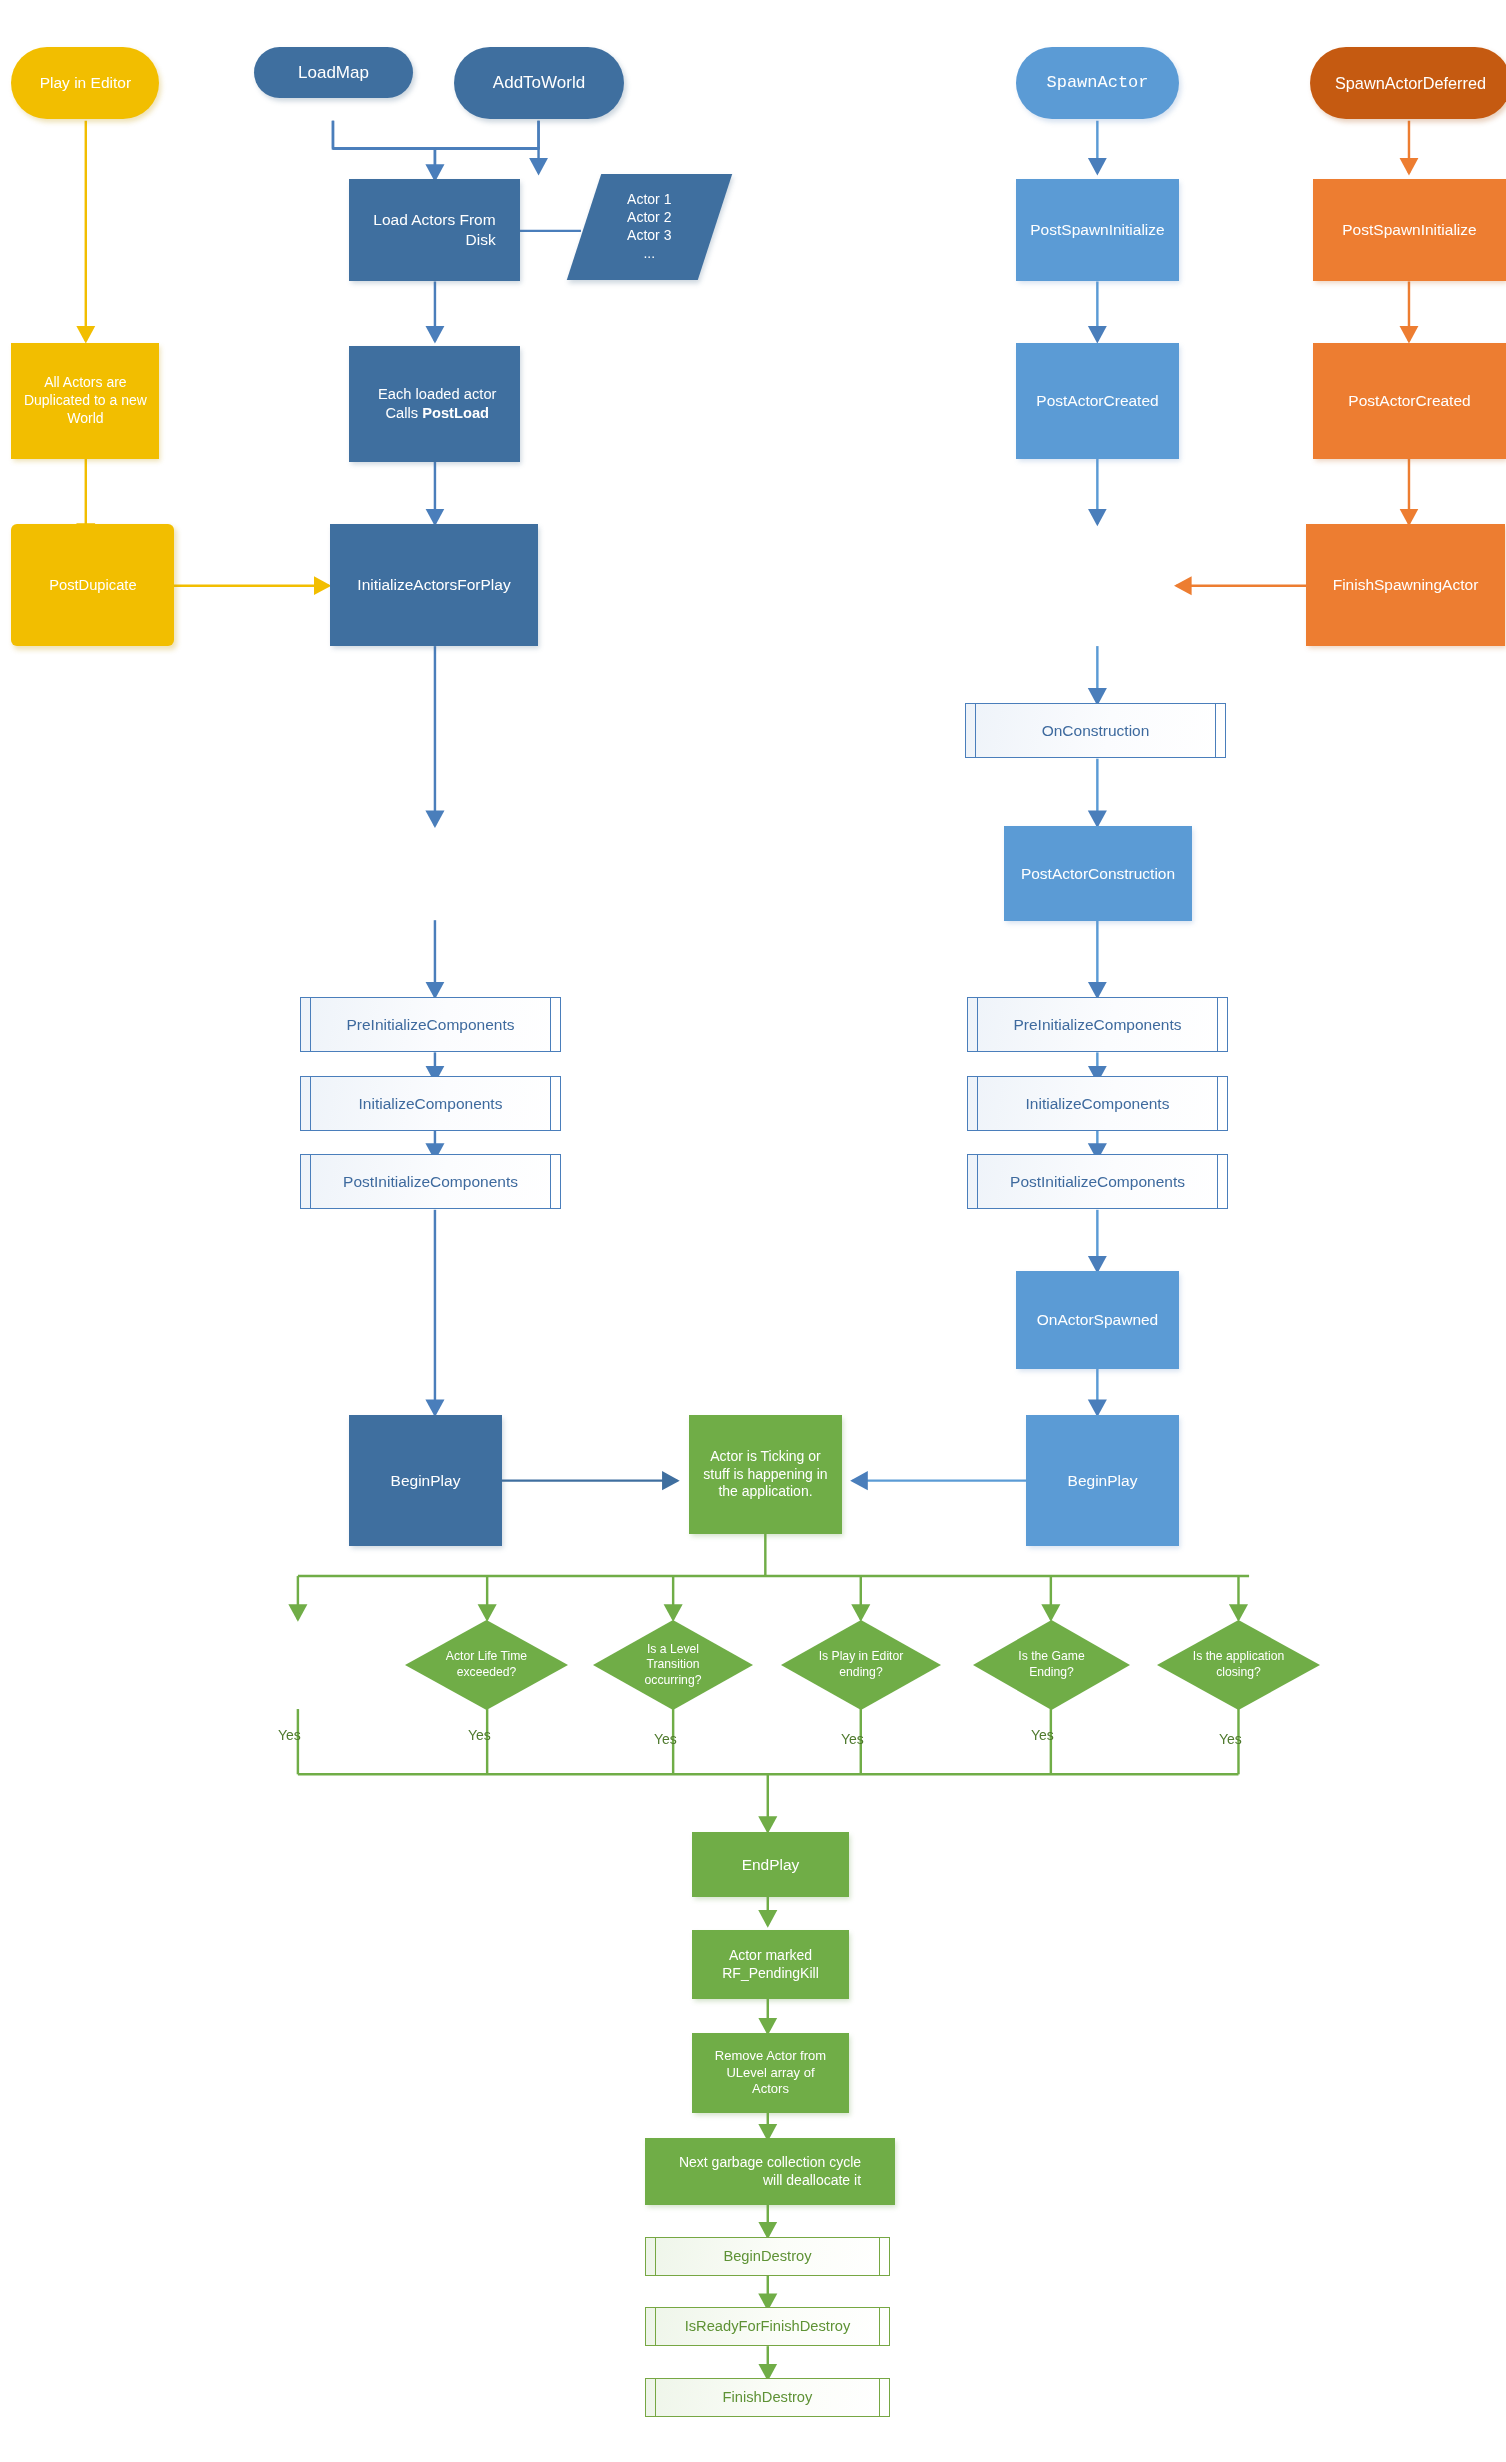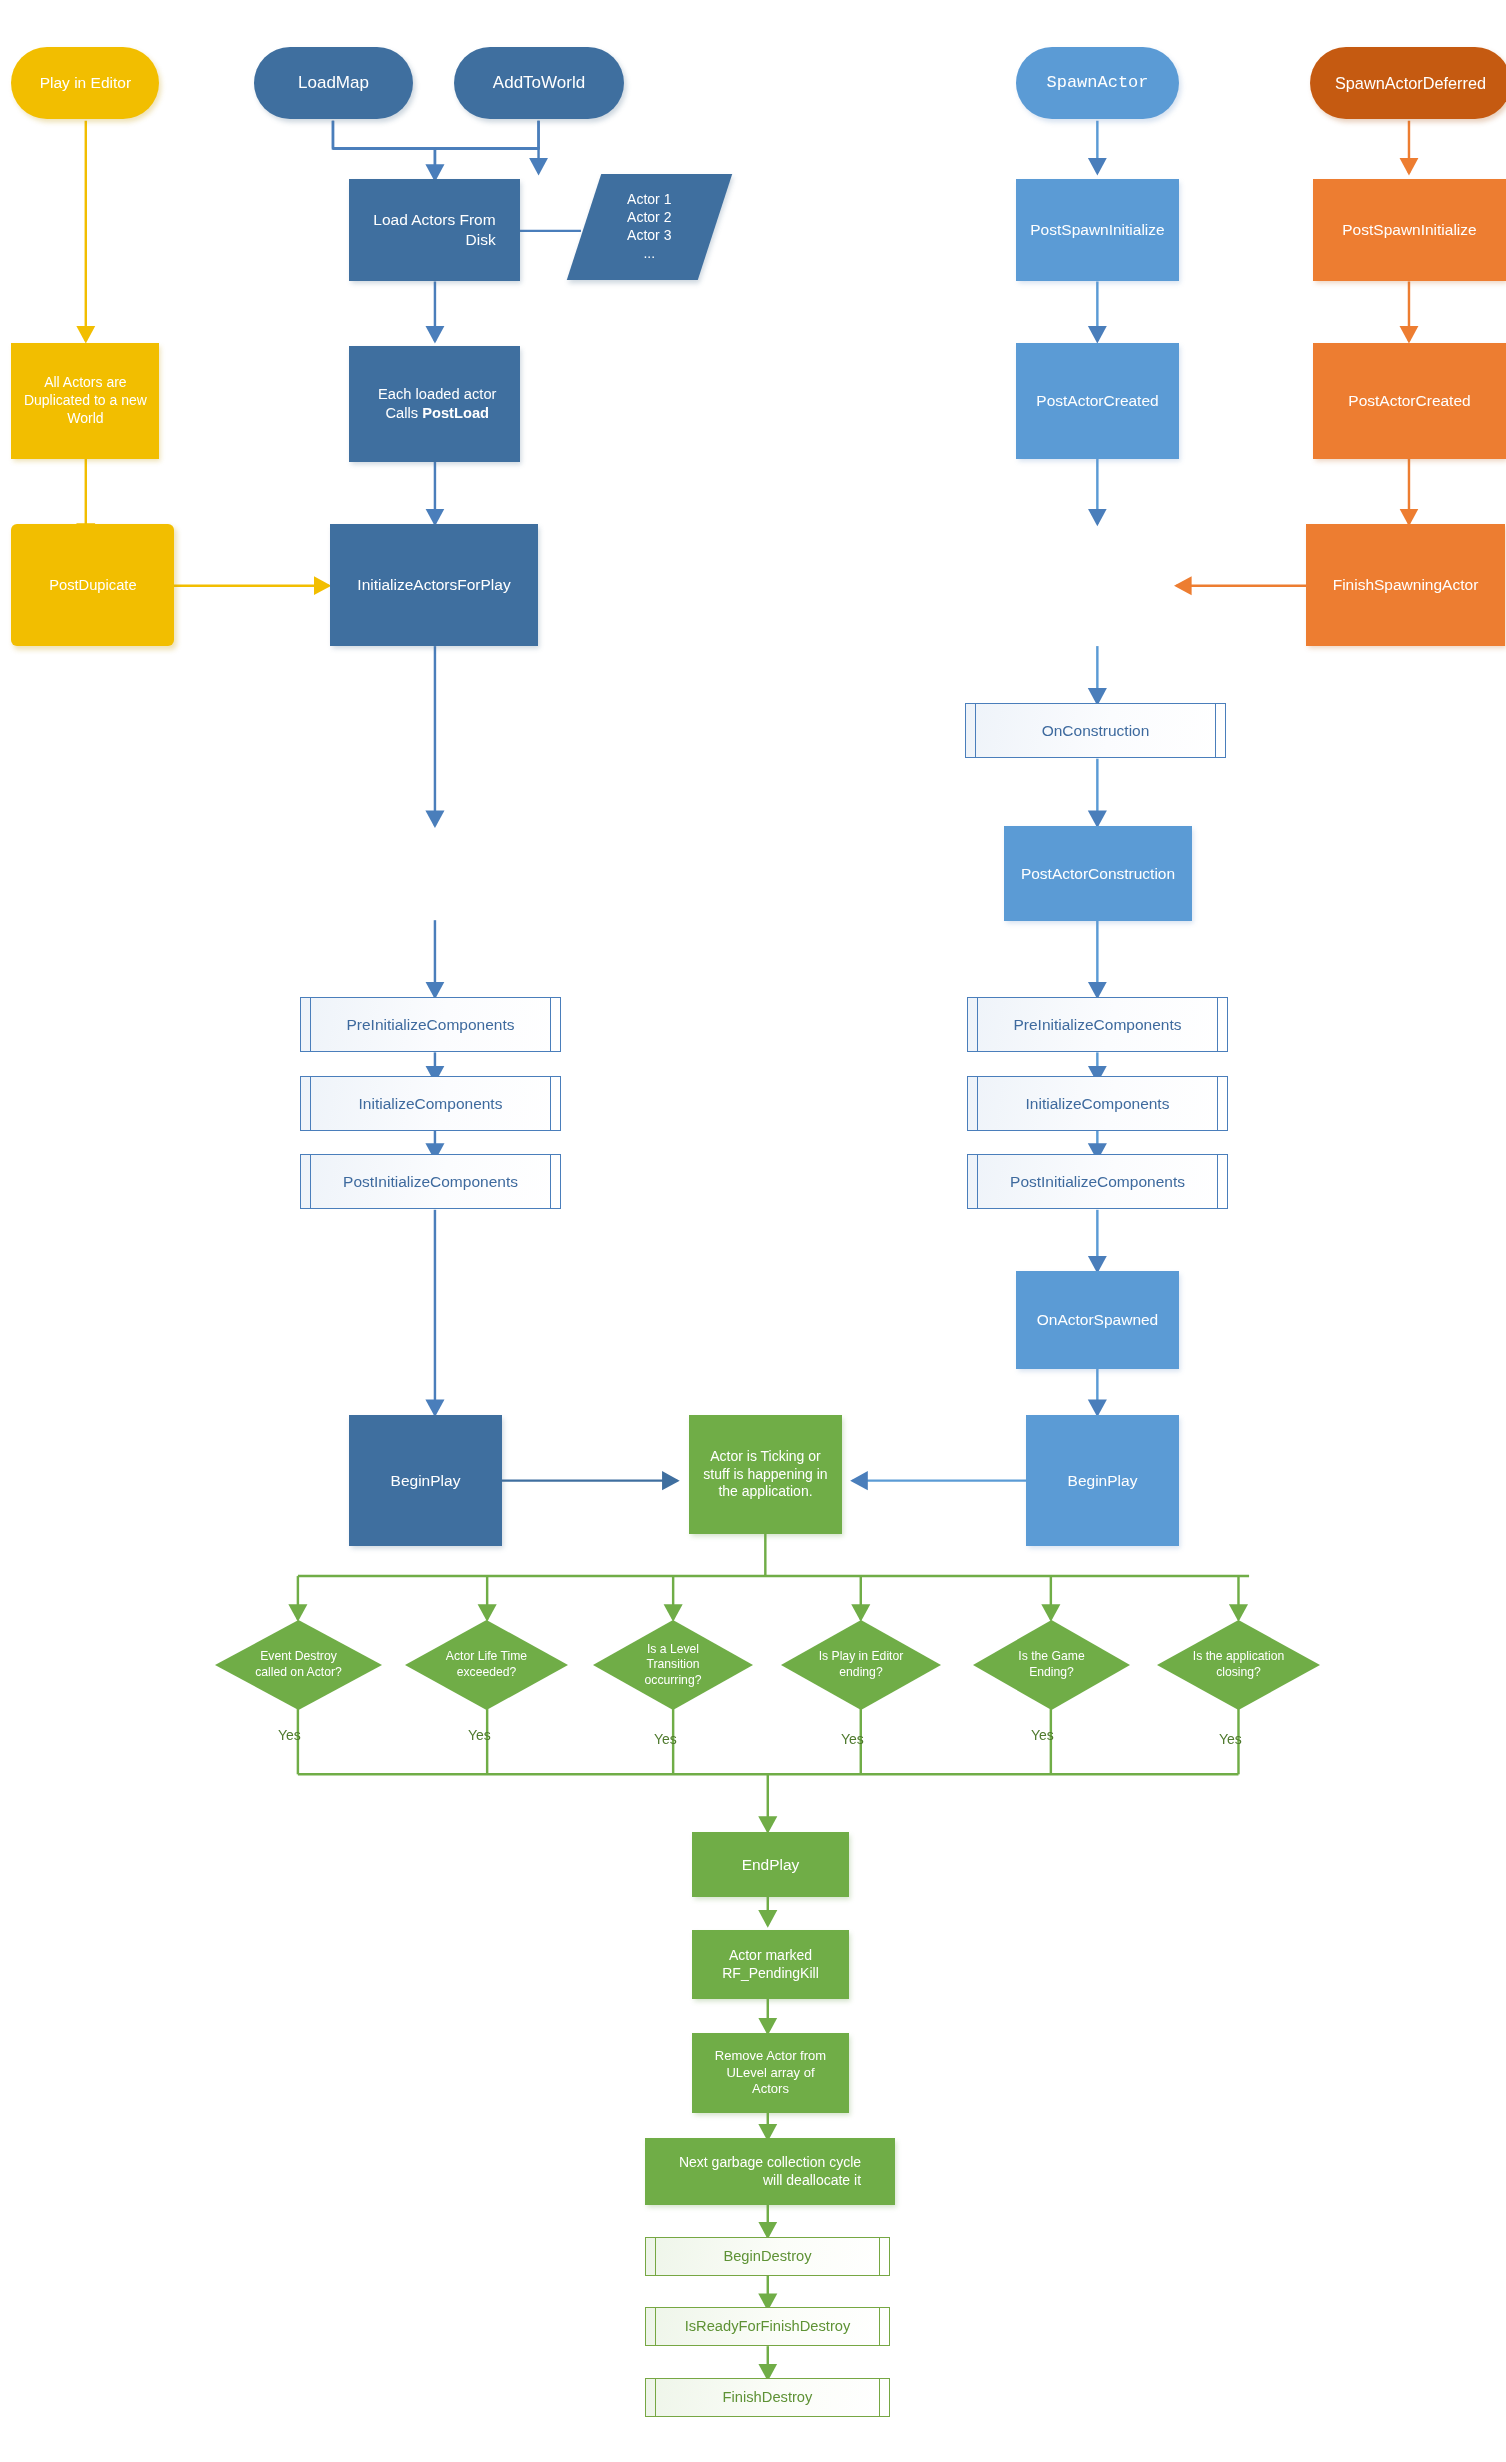--- a/index.html
+++ b/index.html
@@ -215,21 +215,21 @@
       <path d="M941,2700 L941,2742" stroke="#70AD47" marker-end="url(#ah-green)"></path>
       <path d="M941,2790 L941,2830" stroke="#70AD47" marker-end="url(#ah-green)"></path>
       <path d="M941,2876 L941,2916" stroke="#70AD47" marker-end="url(#ah-green)"></path>
     </g>
   </svg>
 
   <div class="node rounded c-yellow" style="left:11.4px; top:47px; width:148px; height:72px; font-size:15.5px;">
     <span>Play in Editor</span>
   </div>
 
-  <div class="node rounded c-darkblue" style="left:254px; top:47px; width:159px; height:72px; font-size:17px;">
+  <div class="node rounded c-darkblue" style="left:254px; top:47px; width:159px; height:51px; font-size:17px;">
     <span>LoadMap</span>
   </div>
 
   <div class="node rounded c-darkblue" style="left:454px; top:47px; width:170px; height:72px; font-size:17px;">
     <span>AddToWorld</span>
   </div>
 
   <div class="node rounded c-lightblue" style="left:1016px; top:47px; width:163px; height:72px; font-size:17px;font-family:Liberation Mono, monospace;">
     <span>SpawnActor</span>
   </div>
@@ -340,27 +340,20 @@
       <span class="stack-line">Actor is Ticking or</span>
       <span class="stack-line">stuff is happening in</span>
       <span class="stack-line">the application.</span>
     </span>
   </div>
 
   <div class="node rect c-lightblue" style="left:1026px; top:1415px; width:153px; height:131px; font-size:15.5px;">
     <span>BeginPlay</span>
   </div>
 
-  <div class="node diamond" style="left:215px; top:1620px; width:167px; height:90px; font-size:12.2px;">
-    <span class="dmd-bg"></span>
-    <span class="dmd-text">
-      <span class="stack-line">Event Destroy</span>
-      <span class="stack-line">called on Actor?</span>
-    </span>
-  </div>
 
   <div class="node diamond" style="left:405px; top:1620px; width:163px; height:90px; font-size:12.2px;">
     <span class="dmd-bg"></span>
     <span class="dmd-text">
       <span class="stack-line">Actor Life Time</span>
       <span class="stack-line">exceeded?</span>
     </span>
   </div>
 
   <div class="node diamond" style="left:593px; top:1620px; width:160px; height:90px; font-size:12.2px;">

